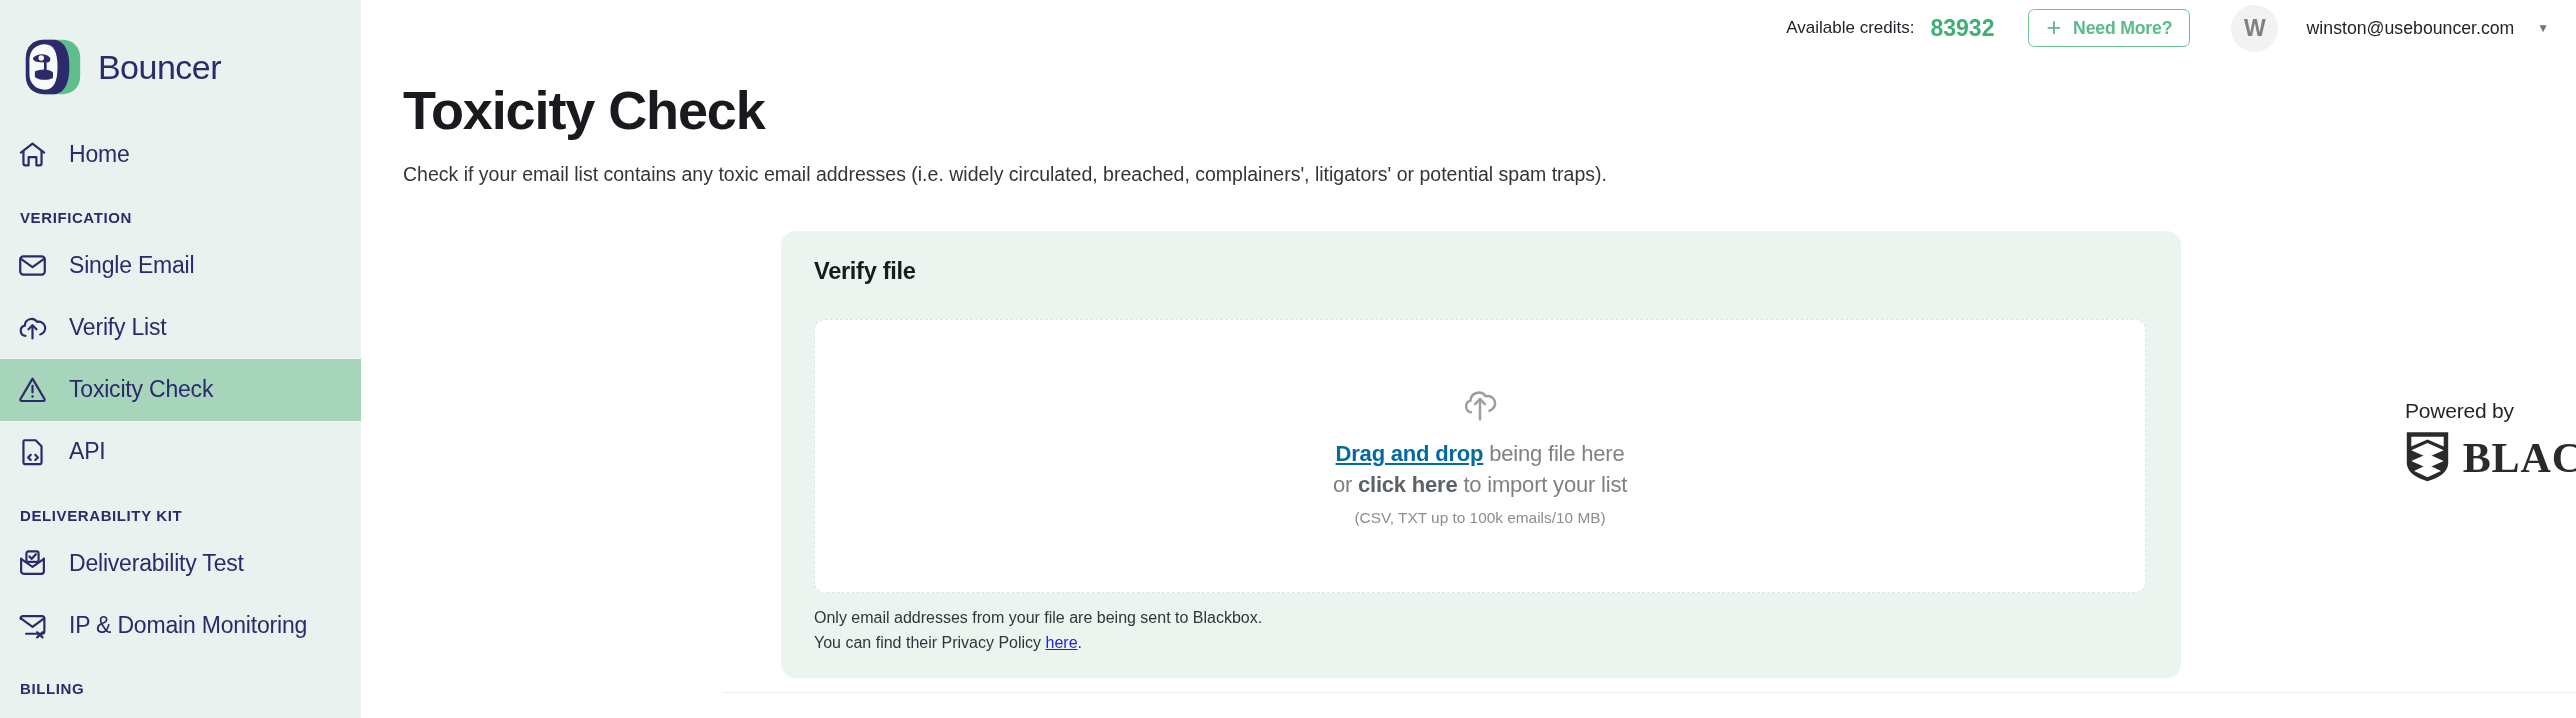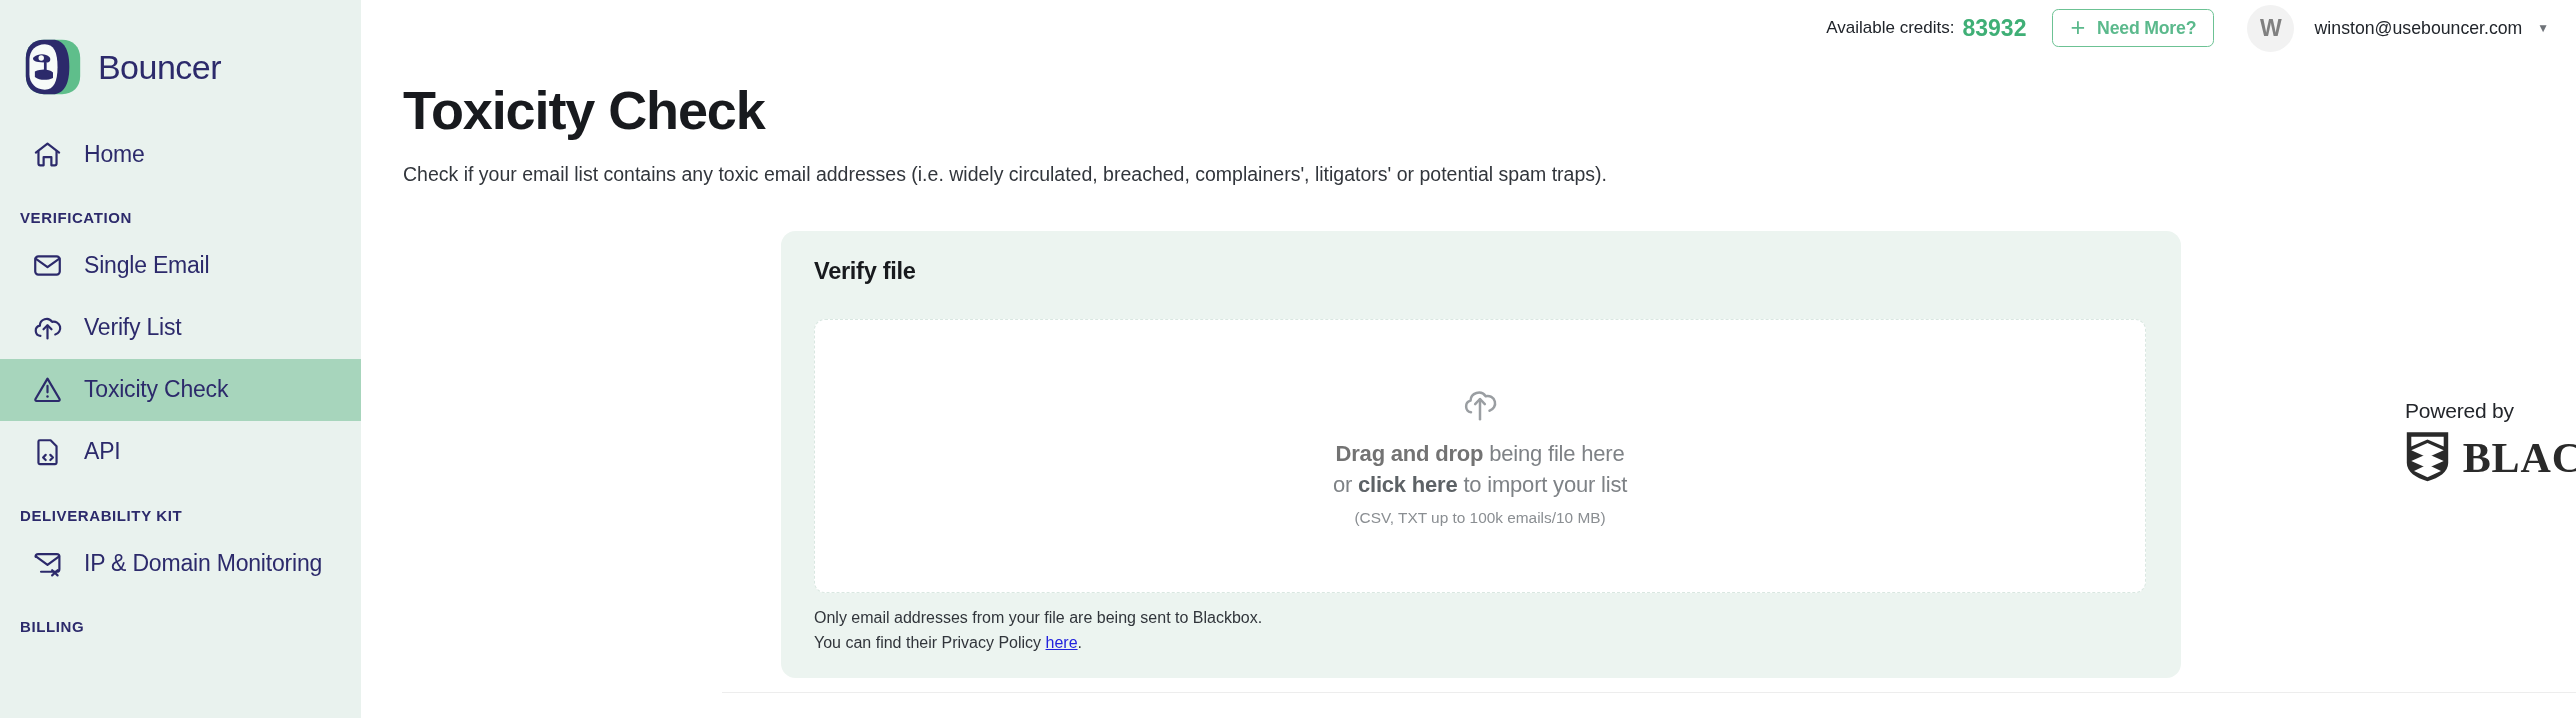--- a/index.html
+++ b/index.html
@@ -31,39 +31,39 @@
   }
   .nav { padding-top: 9px; }
   .nav-section-label {
     font-size: 15px; font-weight: 700; color: #2C2A6B;
     letter-spacing: 0.6px;
     padding: 23.6px 0 9px 20px;
   }
   .nav-item {
     display: flex; align-items: center; gap: 20px;
     height: 62px;
-    padding-left: 31px;
+    padding-left: 16px;
     cursor: pointer;
     color: #2C2A6B;
   }
   .nav-item.active { background: #A7D5BC; }
   .nav-icon { width: 33px; height: 33px; flex: 0 0 33px; display: flex; align-items: center; justify-content: center; }
   .nav-label { font-size: 23px; color: #2C2A6B; letter-spacing: -0.2px; }
   .nav-item-home { margin-top: 5.4px; }
 
   
   .main {
     flex: 1 1 auto; height: 719px;
     background: #ffffff;
     position: relative;
   }
   .topbar {
     height: 56px;
     display: flex; align-items: center; justify-content: flex-end;
-    padding-right: 27px; gap: 4px;
+    padding-right: 27px; gap: 12px;
   }
   .credits-label { font-size: 17px; color: #21252B; }
   .credits-value { font-size: 23px; font-weight: 700; color: #3FAF76; margin-left: 4px; }
   .need-more-btn {
     margin-left: 22px;
     display: flex; align-items: center; gap: 11.8px;
     border: 1.5px solid #6CC294;
     border-radius: 6.4px;
     height: 38px; padding: 0 17px;
     background: #ffffff; cursor: pointer;
@@ -108,21 +108,21 @@
     width: 1332px; height: 274px;
     background: #ffffff;
     border: 1.8px dashed #D9E7E1;
     border-radius: 11px;
     display: flex; flex-direction: column;
     align-items: center; justify-content: center;
     cursor: pointer;
   }
   .dz-icon { margin-bottom: 12.7px; }
   .dz-line1 { font-size: 22px; color: #7E8286; letter-spacing: -0.2px; }
-  .dz-line1 b { color: #737373; font-weight: 700; }
+  .dz-line1 b { color: #0369a1; font-weight: 700; text-decoration: underline; }
   .dz-line2 { font-size: 22px; color: #7E8286; margin-top: 5.4px; letter-spacing: -0.2px; }
   .dz-line2 b { color: #5D6266; font-weight: 700; }
   .dz-hint { font-size: 15.4px; color: #8A8E92; margin-top: 11px; }
 
   .card-note {
     position: absolute; left: 33px; top: 375px;
     font-size: 16px; color: #31353B; line-height: 1.55;
   }
   .card-note a { color: #2222DD; text-decoration: underline; margin-top: 36px; }
 
@@ -216,20 +216,31 @@
             <path d="M6 3.3 h8.4 L19 7.9 V20.7 a1 1 0 0 1 -1 1 H6 a1 1 0 0 1 -1 -1 V4.3 a1 1 0 0 1 1 -1 Z"></path>
             <path d="M10.6 14.6 L8.6 16.6 L10.6 18.6"></path>
             <path d="M14.2 14.6 L16.2 16.6 L14.2 18.6"></path>
           </svg>
         </span>
         <span class="nav-label">API</span>
       </div>
 
       <div class="nav-section-label">DELIVERABILITY KIT</div>
 
+      <div class="nav-item">
+        <span class="nav-icon">
+          <svg width="31" height="31" viewBox="0 0 24 24" fill="none" stroke="#2C2A6B" stroke-width="1.7" stroke-linecap="round" stroke-linejoin="round">
+            <path d="M3.2 8.2 V18 a2 2 0 0 0 2 2 h13.6 a2 2 0 0 0 2 -2 V8.2"></path>
+            <path d="M3.4 8.6 L12 14.6 L20.6 8.6"></path>
+            <rect x="7.3" y="2.6" width="9.4" height="8.2" rx="1.6"></rect>
+            <path d="M9.6 6.6 L11.5 8.4 L14.6 4.9"></path>
+          </svg>
+        </span>
+        <span class="nav-label">Deliverability Test</span>
+      </div>
 
       <div class="nav-item">
         <span class="nav-icon">
           <svg width="31" height="31" viewBox="0 0 24 24" fill="none" stroke="#2C2A6B" stroke-width="1.7" stroke-linecap="round" stroke-linejoin="round">
             <path d="M2.8 6.8 a2 2 0 0 1 2 -2 h14.4 a2 2 0 0 1 2 2 V16.4 a2 2 0 0 1 -2 2 H7"></path>
             <path d="M3 6.4 L12 13 L21 6.4"></path>
             <path d="M15.6 17.2 L19.8 21.2 M19.8 17.2 L15.6 21.2"></path>
           </svg>
         </span>
         <span class="nav-label">IP &amp; Domain Monitoring</span>

